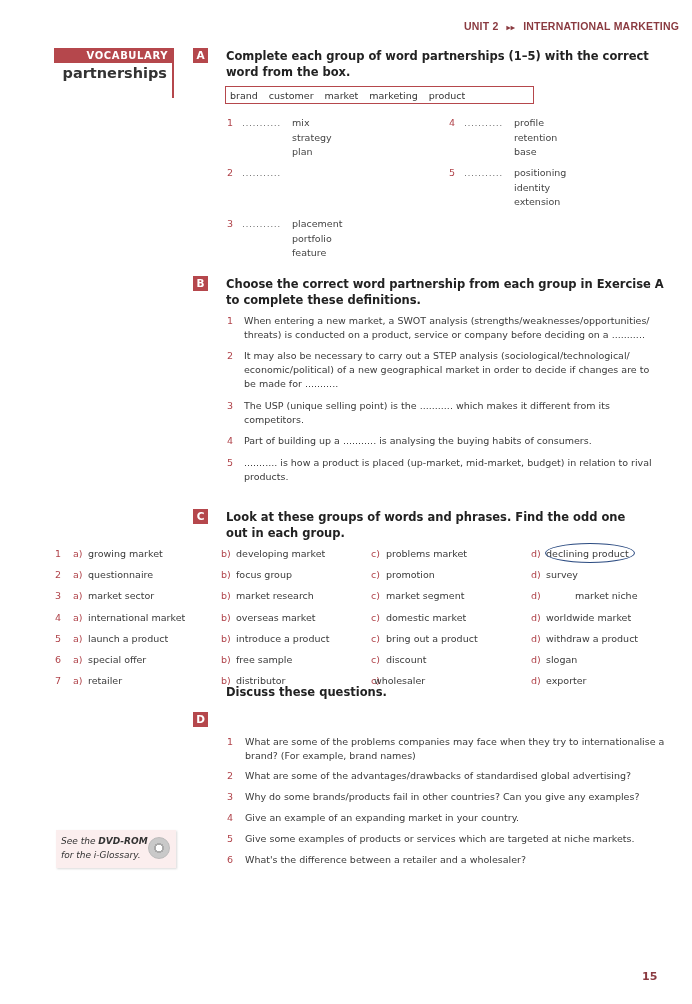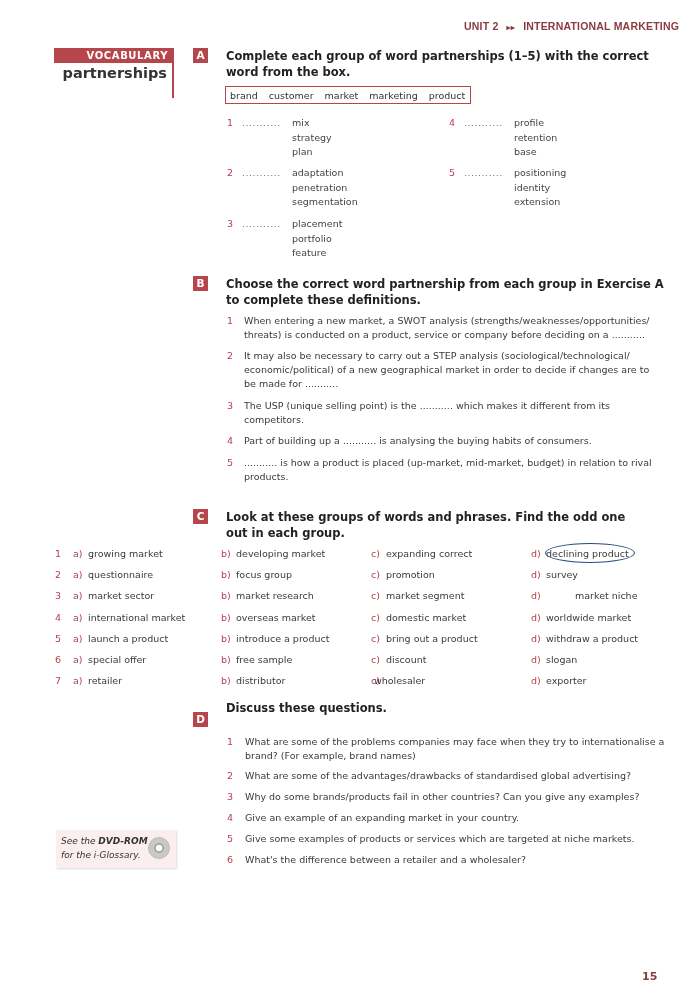--- a/index.html
+++ b/index.html
@@ -40,21 +40,21 @@
       font-size: 10.5px; font-weight: bold; text-align: center; line-height: 15px;
       left: 193px;
     }
     .instr {
       left: 226px; width: 440px;
       font-size: 11.5px; font-weight: bold; color: #222; line-height: 16px;
     }
 
     
     .word-box {
-      left: 225px; top: 86px; width: 246px; height: 18px;
+      left: 225px; top: 86px; width: 309px; height: 18px;
       border: 1px solid #b5474c; display: flex; gap: 11px;
       padding-left: 4px; align-items: center;
       font-size: 9.5px; color: #333;
     }
 
     
     .grp { font-size: 9.5px; color: #444; line-height: 14.5px; }
     .grp .num { position: absolute; left: 0; top: 0; color: #b0434a; }
     .grp .dots { position: absolute; left: 15px; top: 0; color: #777; letter-spacing: 0.5px; }
     .grp .words { position: absolute; left: 65px; top: 0; }
@@ -129,25 +129,20 @@
   <span class="dots">...........</span>
   <span class="words">
     <div>mix</div>
     <div>strategy</div>
     <div>plan</div>
   </span>
 </div>
 <div class="abs grp" style="left:227px; top:166px; width:180px; height:45px;">
   <span class="num">2</span>
   <span class="dots">...........</span>
-  <span class="words">
-    <div>adaptation</div>
-    <div>penetration</div>
-    <div>segmentation</div>
-  </span>
 </div>
 <div class="abs grp" style="left:227px; top:217px; width:180px; height:45px;">
   <span class="num">3</span>
   <span class="dots">...........</span>
   <span class="words">
     <div>placement</div>
     <div>portfolio</div>
     <div>feature</div>
   </span>
 </div>
@@ -198,21 +193,21 @@
 <div class="abs instr" style="top:509px; width:400px;">Look at these groups of words and phrases. Find the odd one out in each group.</div>
 
 <div id="c-rows">
     <div class="abs c-row" style="top: 548px;">
       <span class="cnum">1</span>
       <span class="lbl" style="left: 18px;">a)</span>
       <span style="left: 33px;">growing market</span>
       <span class="lbl" style="left: 166px;">b)</span>
       <span style="left: 181px;">developing market</span>
       <span class="lbl" style="left: 316px;">c)</span>
-      <span style="left: 331px;">expanding correct</span>
+      <span style="left: 331px;">problems market</span>
       <span class="lbl" style="left: 476px;">d)</span>
       <span style="left: 491px;">declining product</span>
     </div>
     <div class="abs c-row" style="top: 569.2px;">
       <span class="cnum">2</span>
       <span class="lbl" style="left: 18px;">a)</span>
       <span style="left: 33px;">questionnaire</span>
       <span class="lbl" style="left: 166px;">b)</span>
       <span style="left: 181px;">focus group</span>
       <span class="lbl" style="left: 316px;">c)</span>
@@ -272,21 +267,21 @@
       <span style="left: 181px;">distributor</span>
       <span class="lbl" style="left: 316px;">c)</span>
       <span style="left: 319px;">wholesaler</span>
       <span class="lbl" style="left: 476px;">d)</span>
       <span style="left: 491px;">exporter</span>
     </div>
   </div>
 <div class="circle"></div>
 
 <div class="abs badge" style="top:712px;">D</div>
-<div class="abs instr" style="top:700px;">Discuss these questions.</div>
+<div class="abs instr" style="top:684px;">Discuss these questions.</div>
 
 <div class="abs d-item" style="top:735px;">
   <span class="num">1</span>
   <span class="txt">What are some of the problems companies may face when they try to internationalise a brand? (For example, brand names)</span>
 </div>
 <div class="abs d-item" style="top:769px;">
   <span class="num">2</span>
   <span class="txt">What are some of the advantages/drawbacks of standardised global advertising?</span>
 </div>
 <div class="abs d-item" style="top:790px;">

